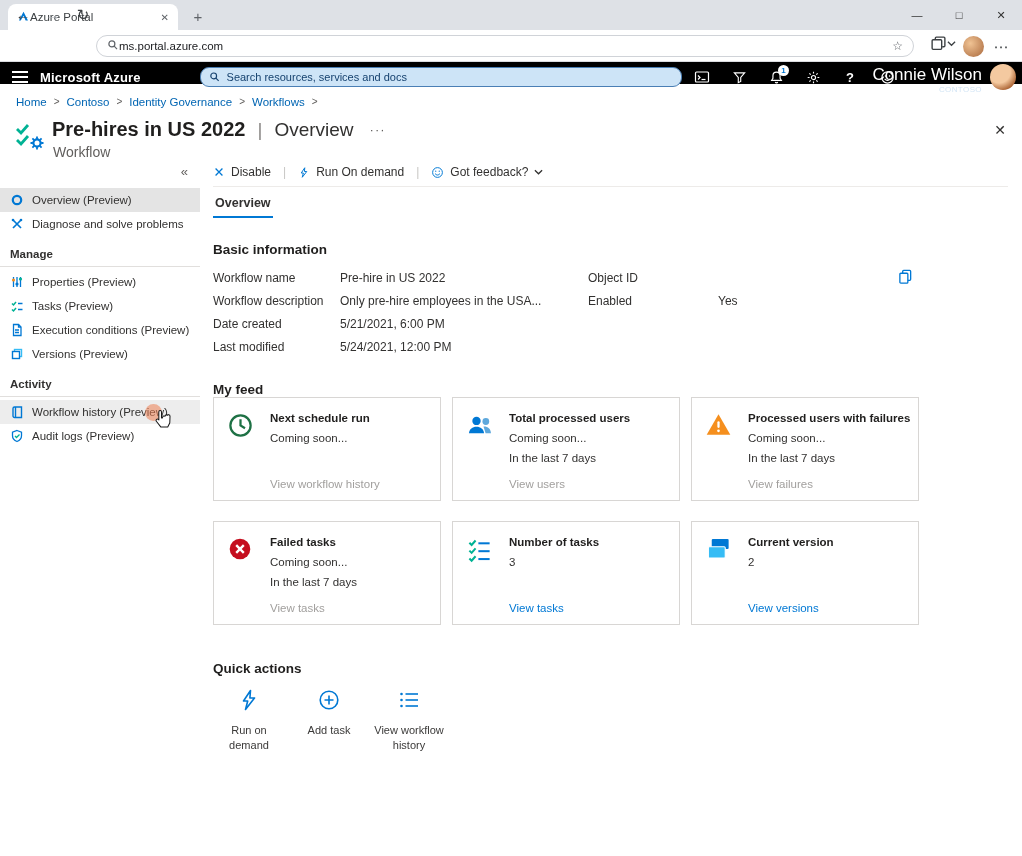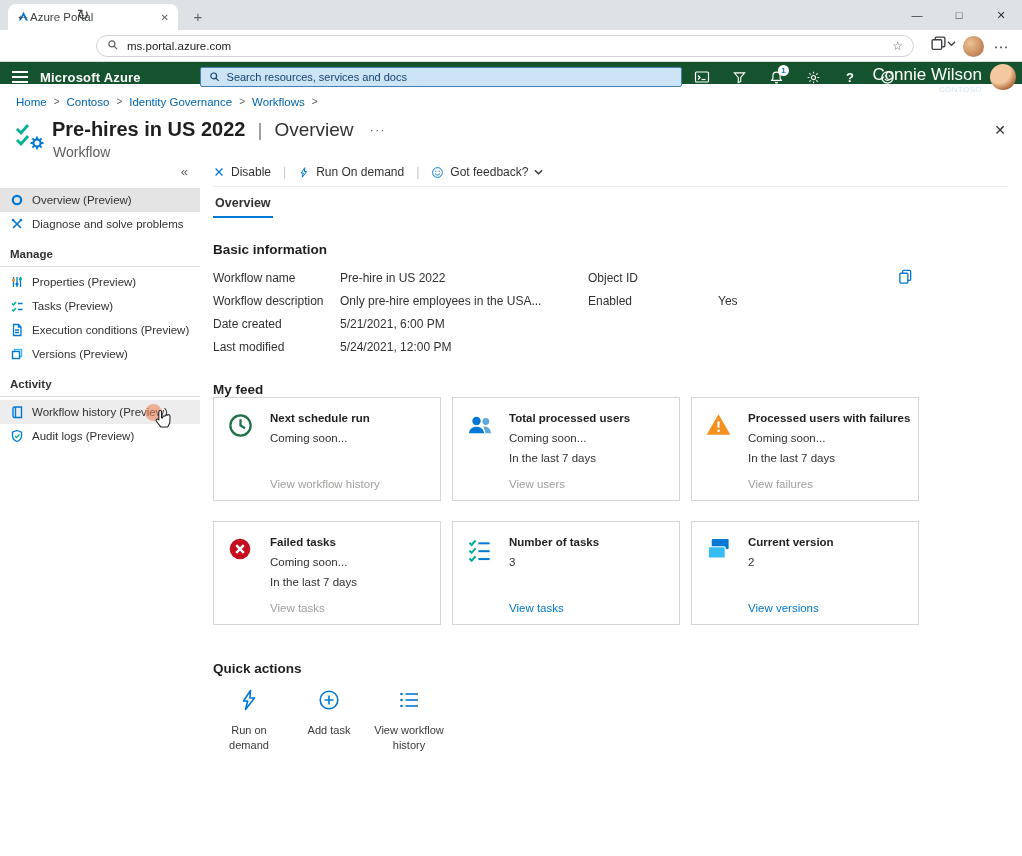--- a/index.html
+++ b/index.html
@@ -16,34 +16,34 @@
             align-items:center; justify-content:center; font-size:15px; color:#5f6368; }
   .wincontrols { position:absolute; right:0; top:0; height:30px; display:flex; }
   .winbtn { width:42px; height:30px; display:flex; align-items:center; justify-content:center;
             font-size:11px; color:#333; }
   .toolbar { position:absolute; left:0; top:30px; width:100%; height:32px; background:#fff;
              border-bottom:1px solid #dadce0; }
   .navbtn { position:absolute; top:6px; width:22px; text-align:center; font-size:15px; color:#3c4043; }
   .navbtn.disabled { color:#b6babf; }
   .addressbar { position:absolute; left:96px; top:35px; width:818px; height:22px;
                 border:1px solid #d0d3d8; border-radius:12px; background:#fff;
-                display:flex; align-items:center; gap:8px; padding:0 10px; font-size:11.5px; color:#202124; }
+                display:flex; align-items:center; gap:0; padding:0 10px; font-size:11.5px; color:#202124; }
   .addr-star { margin-left:auto; font-size:12px; color:#5f6368; }
   .browser-extra { position:absolute; top:35px; display:flex; align-items:center; }
   .b-avatar { width:21px; height:21px; border-radius:50%;
               background:radial-gradient(circle at 35% 35%, #f0c394, #a9683c); }
 
   
-  .az-header { position:absolute; left:0; top:62px; width:100%; height:22px; background:#14532d; color:#fff; }
+  .az-header { position:absolute; left:0; top:62px; width:100%; height:22px; background:#000000; color:#fff; }
   .hamburger { position:absolute; left:12px; top:9px; width:16px; height:12px; display:flex;
                flex-direction:column; justify-content:space-between; }
   .hamburger i { height:2px; background:#fff; display:block; }
   .az-brand { position:absolute; left:40px; top:8px; font-size:13px; font-weight:700; letter-spacing:.2px; }
   .az-search { position:absolute; left:200px; top:5px; width:482px; height:20px; background:#cde4f7;
-               border:1px solid #4a7fb5; border-radius:2px; display:flex; align-items:center; gap:6px; padding:0 8px; }
+               border:1px solid #4a7fb5; border-radius:9px; display:flex; align-items:center; gap:6px; padding:0 8px; }
   .az-search input { border:0; outline:0; background:transparent; width:100%; font-size:11px; color:#15416e;
                      font-family:"Liberation Sans", sans-serif; }
   .az-search input::placeholder { color:#15416e; opacity:1; }
   .az-icons { position:absolute; left:694px; top:7px; display:flex; gap:21px; align-items:center; }
   .az-ic { position:relative; width:16px; height:16px; display:flex; align-items:center; justify-content:center; }
   .badge { position:absolute; top:-4px; right:-5px; min-width:11px; height:11px; border-radius:6px;
            background:#fff; color:#0078d4; font-size:8px; font-weight:700; display:flex;
            align-items:center; justify-content:center; padding:0 2px; }
   .help-glyph { font-size:13px; font-weight:700; color:#fff; }
   .az-user { position:absolute; right:40px; top:3px; text-align:right; line-height:1.15; }

